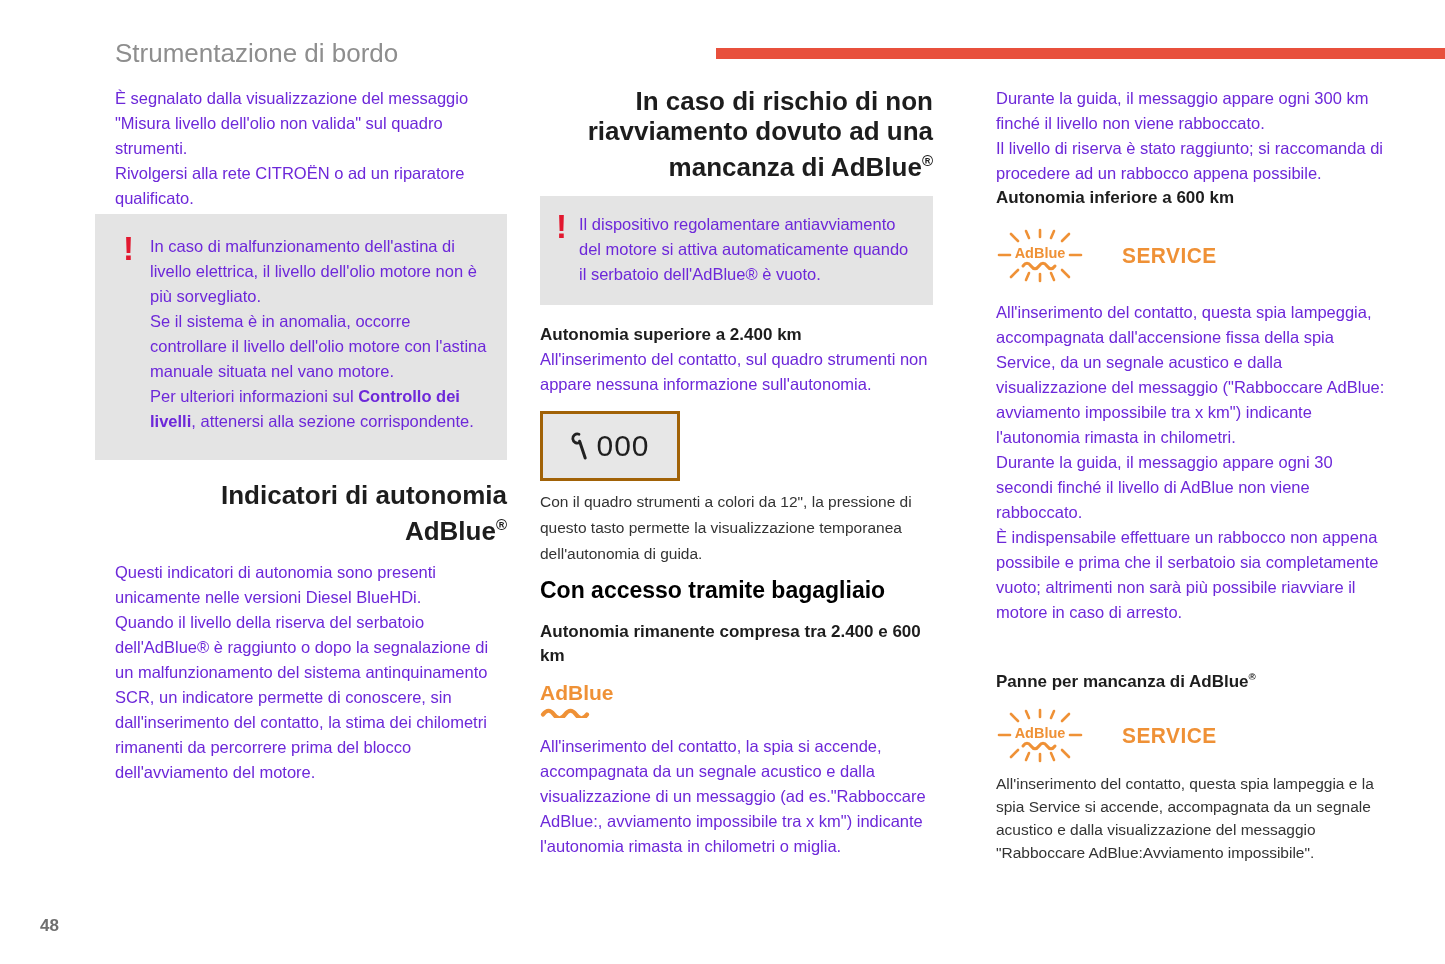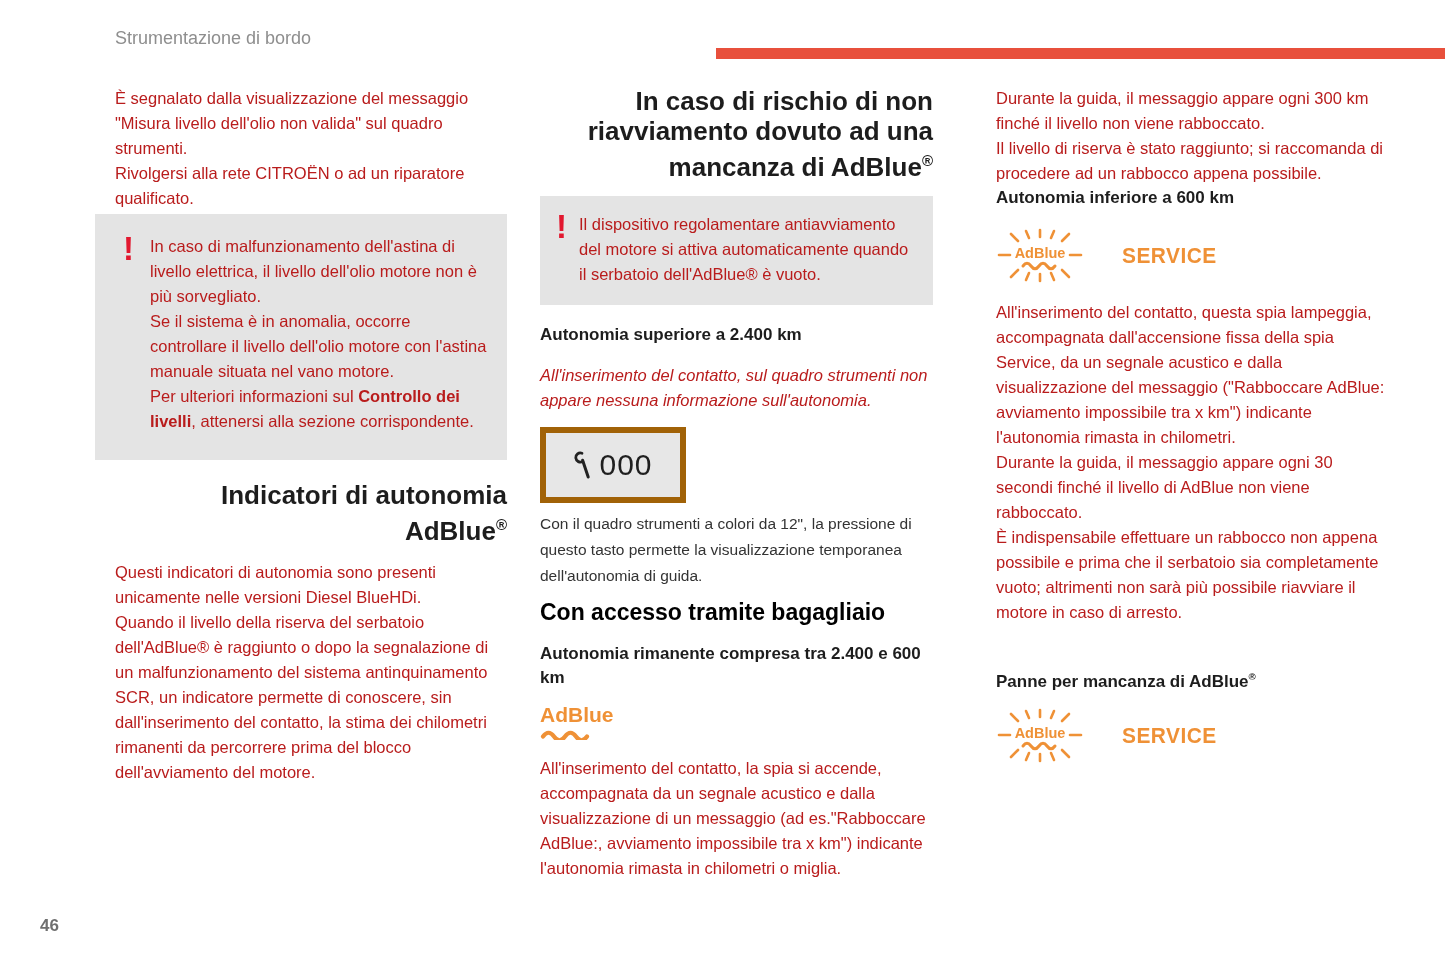--- a/index.html
+++ b/index.html
@@ -1,48 +1,48 @@
 <!DOCTYPE html>
 <html><head>
 <meta charset="utf-8">
 <style>
   html,body{margin:0;padding:0;}
   body{
     width:1445px;height:964px;position:relative;background:#ffffff;
     font-family:"Liberation Sans","DejaVu Sans",sans-serif;color:#333333;
     overflow:hidden;
   }
-  .page-header{position:absolute;left:115px;top:28px;font-size:18px;color:#8e8e8e;}
+  .page-header{position:absolute;left:115px;top:38px;font-size:26px;color:#8e8e8e;}
   .red-bar{position:absolute;left:716px;top:48px;width:729px;height:11px;background:#e8503c;}
   .page-number{position:absolute;left:40px;top:916px;font-size:17px;font-weight:bold;color:#6f6f6f;}
 
   .col{position:absolute;top:86px;}
   #col1{left:95px;width:412px;}
   #col2{left:540px;width:393px;}
   #col3{left:996px;width:392px;}
 
   p{margin:0;white-space:pre-line;}
-  .body-text{font-size:16.5px;line-height:25px;color:#b91c1c;}
+  .body-text{font-size:16.5px;line-height:25px;color:#6d28d9;}
   .indent{margin-left:20px;width:390px;}
 
   h1{font-size:26px;line-height:30px;font-weight:bold;color:#1d1d1d;margin:0;white-space:pre-line;text-align:right;}
   h2{font-size:23px;line-height:27px;font-weight:bold;color:#000000;margin:0;white-space:pre-line;}
   .sub{font-size:17px;line-height:24px;font-weight:bold;color:#1d1d1d;white-space:pre-line;margin:0;}
   sup{font-size:58%;vertical-align:super;}
 
   .warnbox{background:#e4e4e4;display:flex;align-items:flex-start;}
   .warnbox .excl{color:#e2182f;font-weight:bold;font-size:33px;line-height:30px;flex:0 0 auto;}
   #warnbox1{margin-top:3px;padding:20px 16px 26px 28px;}
   #warnbox1 .excl{margin-right:16px;}
   #warnbox2{margin-top:14px;padding:16px 14px 18px 16px;}
   #warnbox2 .excl{margin-right:12px;}
 
   .button-box{
     margin-top:14px;width:134px;height:64px;background:#e7e7e7;
-    border:6px solid #a16207;display:flex;align-items:center;justify-content:center;gap:6px;
+    border:3px solid #a16207;display:flex;align-items:center;justify-content:center;gap:6px;
   }
   .button-box .btn-label{font-size:30px;color:#1f1f1f;letter-spacing:1px;}
 
   .caption{font-size:15.5px;line-height:26px;color:#333333;}
   .small-text{font-size:15.5px;line-height:23px;color:#333333;}
 
   .adblue-logo{margin-top:14px;}
   .adblue-logo .adblue-word{font-size:21px;font-weight:bold;color:#ef9136;display:block;line-height:22px;}
 
   .indicator{display:flex;align-items:center;gap:8px;}
@@ -78,21 +78,21 @@
   <h1><span>In caso di rischio di non
 riavviamento dovuto ad una
 mancanza di AdBlue</span><sup>®</sup></h1>
 
   <div class="warnbox" id="warnbox2">
     <span class="excl">!</span>
     <p class="body-text">Il dispositivo regolamentare antiavviamento del motore si attiva automaticamente quando il serbatoio dell'AdBlue® è vuoto.</p>
   </div>
 
   <p class="sub" style="margin-top:18px;">Autonomia superiore a 2.400 km</p>
-  <p class="body-text" style="margin-top:16px;font-style:italic;">All'inserimento del contatto, sul quadro strumenti non appare nessuna informazione sull'autonomia.</p>
+  <p class="body-text" style="margin-top:0;">All'inserimento del contatto, sul quadro strumenti non appare nessuna informazione sull'autonomia.</p>
 
   <div class="button-box">
     <svg width="20" height="30" viewBox="0 0 20 30">
       <path d="M9 3.2 A4.6 4.6 0 1 0 9.8 11.4" fill="none" stroke="#222222" stroke-width="2.8" stroke-linecap="round"></path>
       <line x1="9.6" y1="10.2" x2="15.2" y2="27" stroke="#222222" stroke-width="3" stroke-linecap="round"></line>
     </svg>
     <span class="btn-label">000</span>
   </div>
 
   <p class="caption" style="margin-top:8px;">Con il quadro strumenti a colori da 12", la pressione di questo tasto permette la visualizzazione temporanea dell'autonomia di guida.</p>
@@ -160,15 +160,16 @@
         <line x1="44" y1="46" x2="44" y2="53"></line>
         <line x1="55" y1="45" x2="58" y2="52"></line>
         <line x1="66" y1="42" x2="73" y2="49"></line>
       </g>
       <text x="44" y="30" text-anchor="middle" font-family="Liberation Sans, DejaVu Sans, sans-serif" font-size="14.5" font-weight="bold" fill="#ef9136">AdBlue</text>
       <path class="orange-stroke" d="M27 38 q4 -5.5 8 0 t8 0 t8 0 t8 0" stroke-width="3" stroke-linecap="round"></path>
     </svg>
     <span class="service-label">SERVICE</span>
   </div>
 
+  <p class="small-text" style="margin-top:8px;width:396px;">All'inserimento del contatto, questa spia lampeggia e la spia Service si accende, accompagnata da un segnale acustico e dalla visualizzazione del messaggio "Rabboccare AdBlue:Avviamento impossibile".</p>
 </div>
 
-<div class="page-number">46</div>
+<div class="page-number">48</div>
 
 </body></html>

